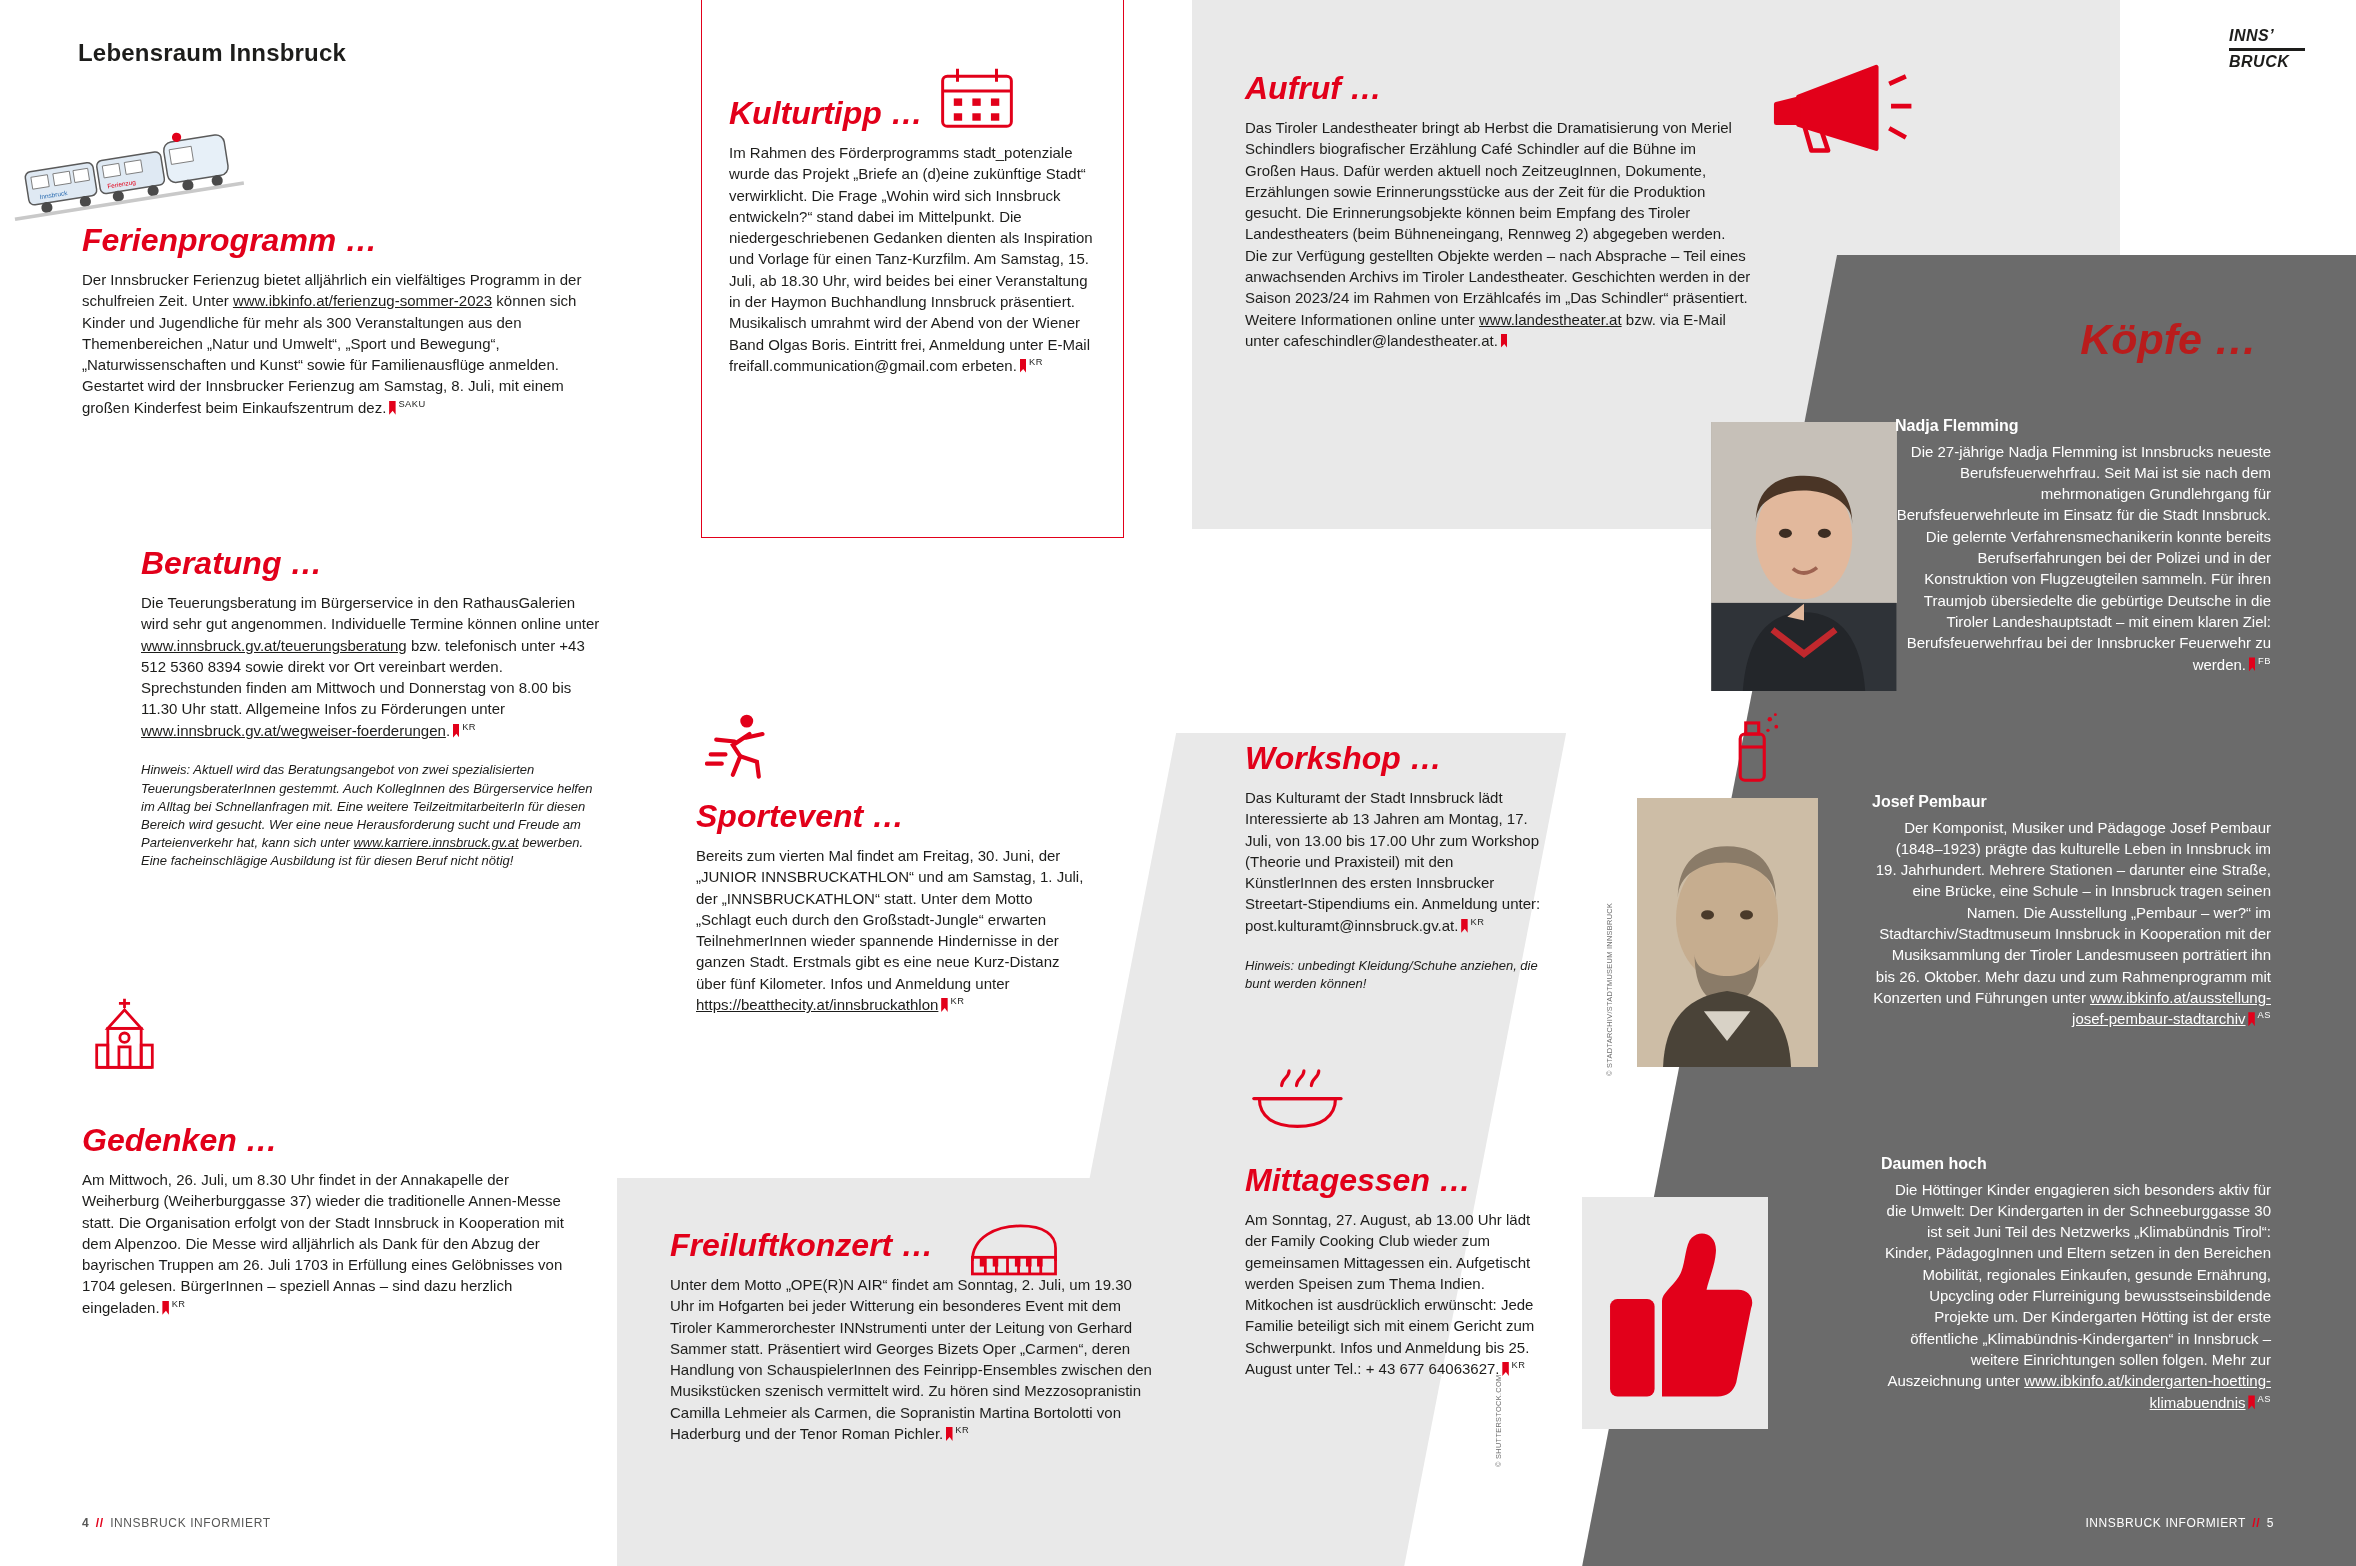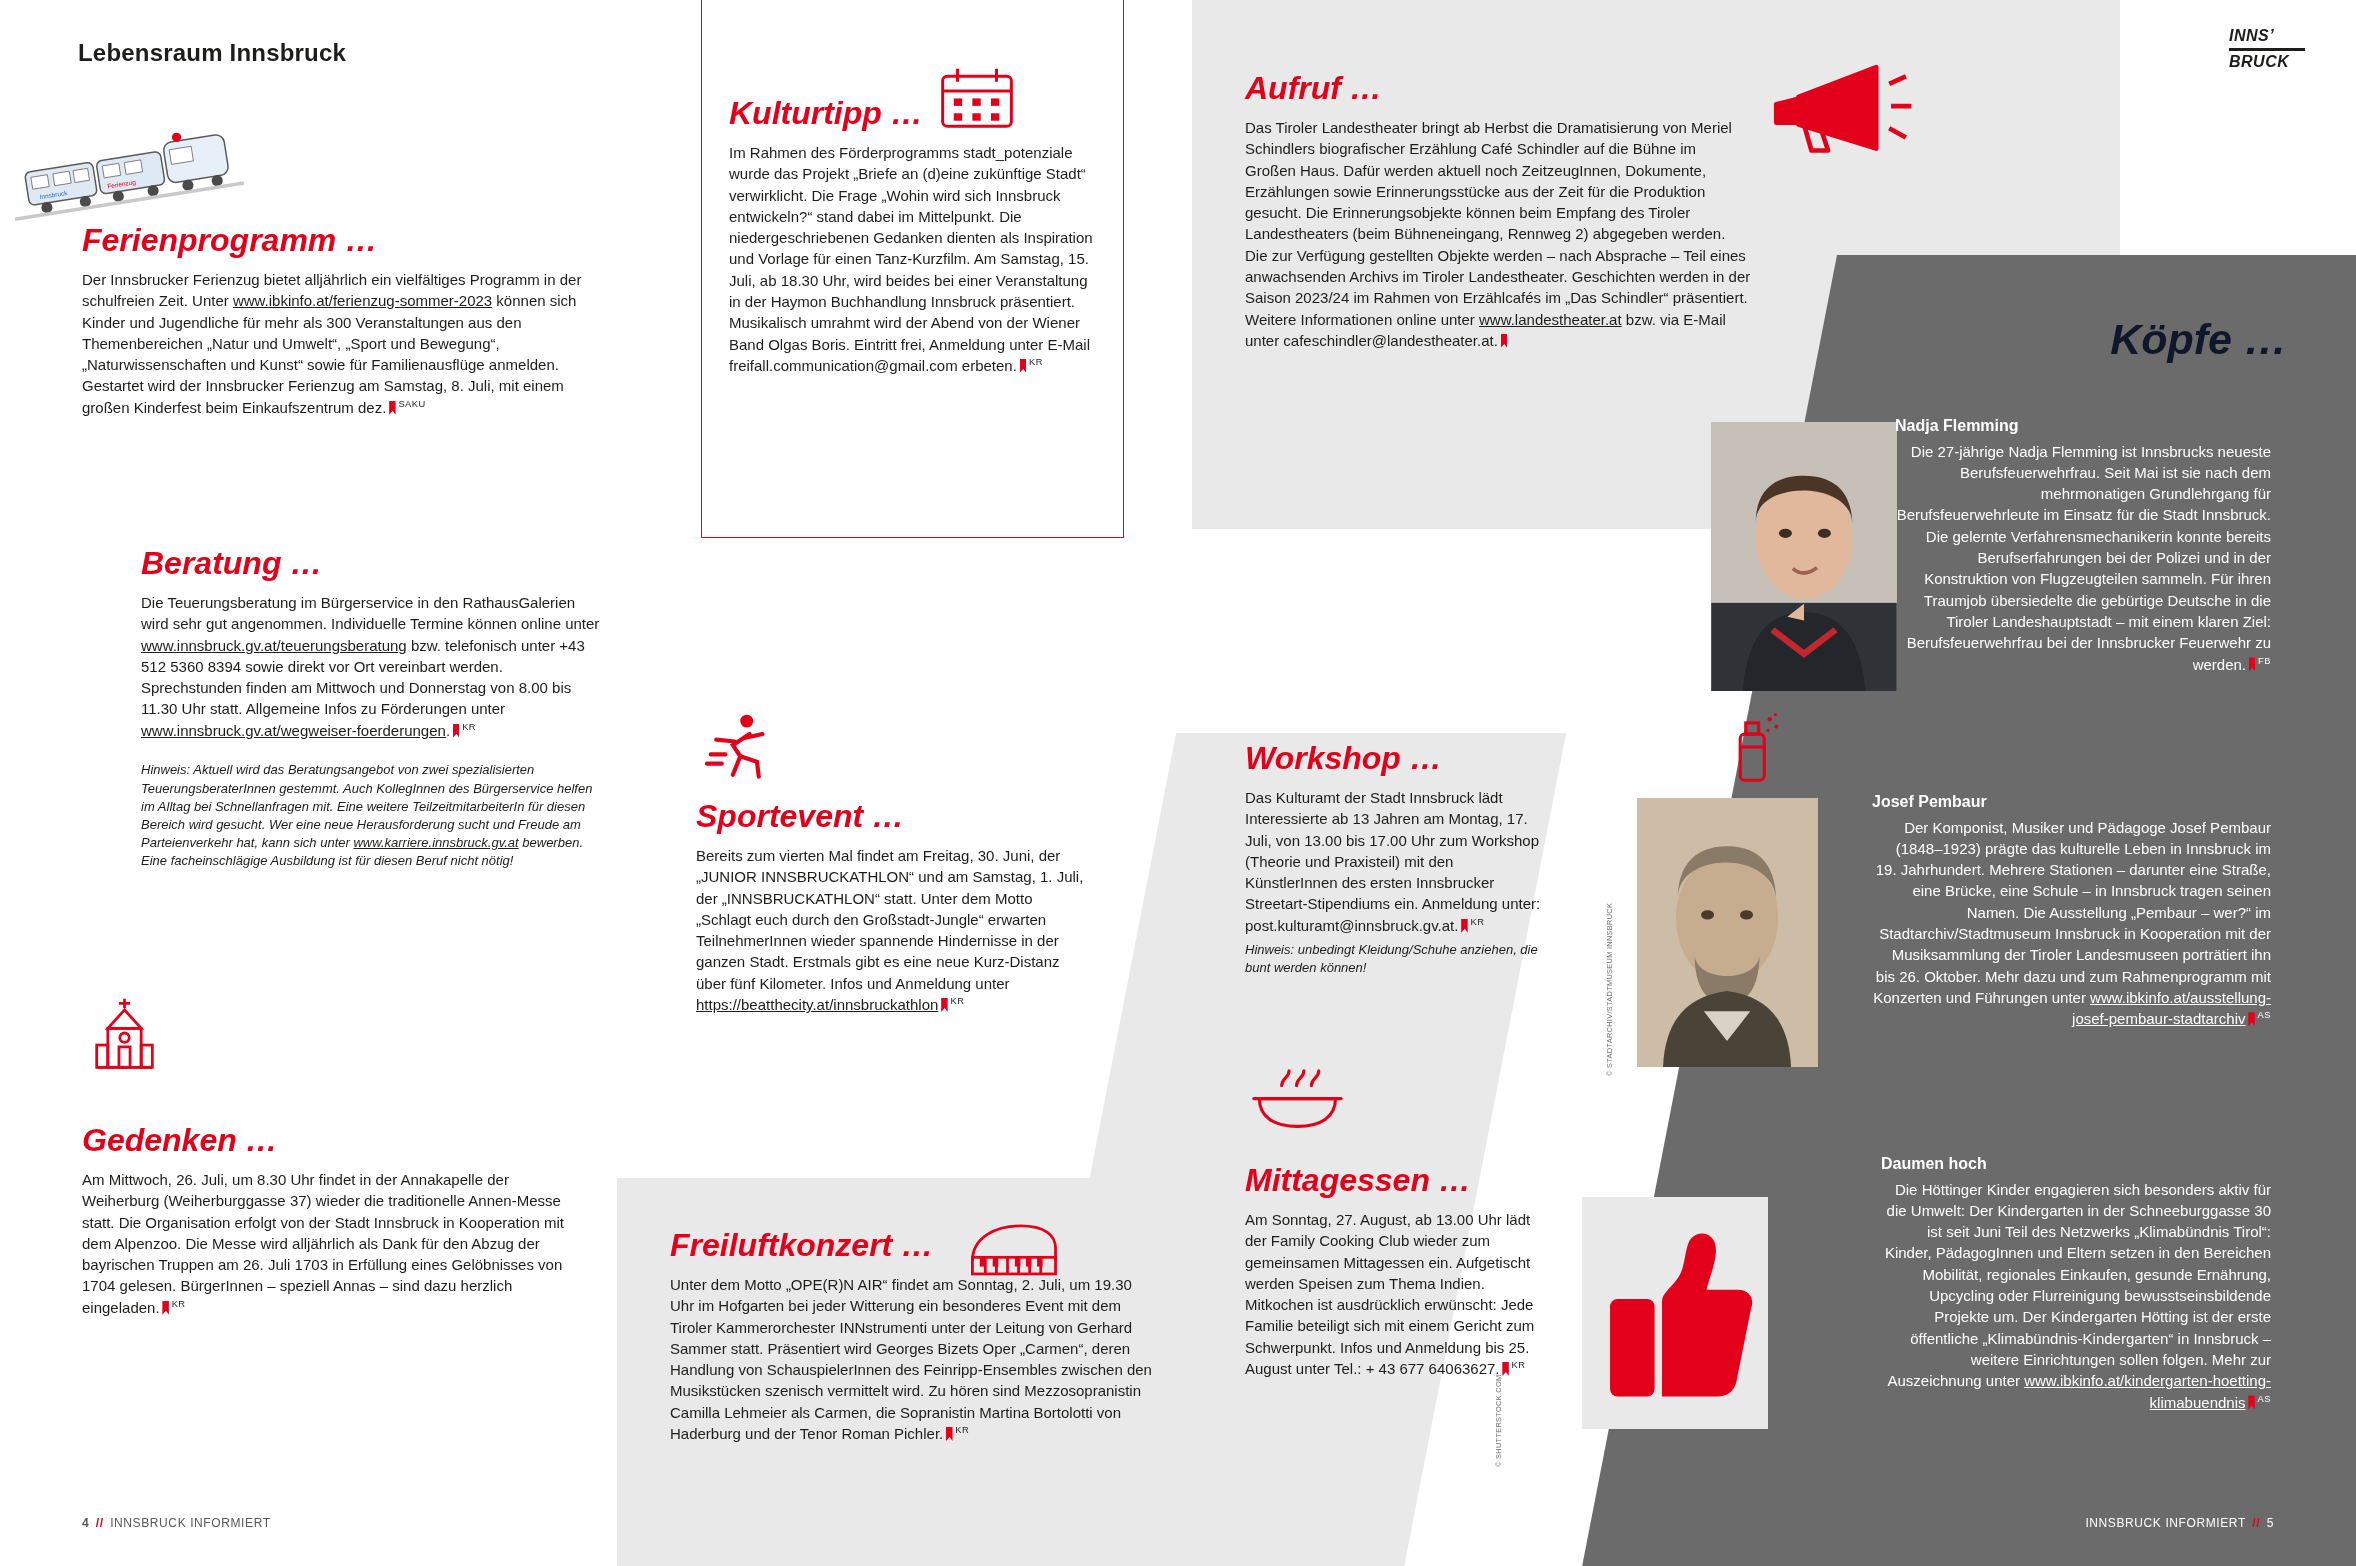--- a/index.html
+++ b/index.html
@@ -132,25 +132,25 @@
     position: absolute;
     left: 701px; top: 0;
     width: 423px; height: 538px;
     border: 1.9px solid #e2001a;
     border-top: none;
     box-sizing: border-box;
   }
   
   .koepfe-title {
     position: absolute;
-    right: 69px; top: 315px;
+    right: 99px; top: 315px;
     font-size: 43px;
     font-style: italic;
     font-weight: bold;
-    color: #0f172a;
+    color: #b91c1c;
   }
   .koepfe-entry { position: absolute; color: #ffffff; }
   .koepfe-entry .name {
     font-weight: bold;
     font-size: 16px;
     margin-bottom: 5.6px;
   }
   .koepfe-entry .txt {
     font-size: 15px;
     line-height: 1.42;
@@ -344,21 +344,21 @@
       <rect x="20" y="14" width="14" height="12"></rect>
       <circle cx="46" cy="10" r="2.4" fill="#e2001a" stroke="none"></circle>
       <circle cx="53" cy="18" r="2" fill="#e2001a" stroke="none"></circle>
       <circle cx="44" cy="22" r="1.8" fill="#e2001a" stroke="none"></circle>
       <circle cx="52" cy="5" r="1.6" fill="#e2001a" stroke="none"></circle>
       <path d="M14 40 H40"></path>
     </g>
   </svg>
   <div class="block" style="left:1245px; top:742px; width:297px;">
     <h2>Workshop …</h2>
-    <p class="body-text" style="margin:0 0 5px 0;"><span>Das Kulturamt der Stadt Innsbruck lädt Interessierte ab 13 Jahren am Montag, 17. Juli, von 13.00 bis 17.00 Uhr zum Workshop (Theorie und Praxisteil) mit den KünstlerInnen des ersten Innsbrucker Streetart-Stipendiums ein. Anmeldung unter: post.kulturamt@innsbruck.gv.at.</span><span class="redflag"></span><span class="kr">KR</span></p>
+    <p class="body-text" style="margin:0 0 21px 0;"><span>Das Kulturamt der Stadt Innsbruck lädt Interessierte ab 13 Jahren am Montag, 17. Juli, von 13.00 bis 17.00 Uhr zum Workshop (Theorie und Praxisteil) mit den KünstlerInnen des ersten Innsbrucker Streetart-Stipendiums ein. Anmeldung unter: post.kulturamt@innsbruck.gv.at.</span><span class="redflag"></span><span class="kr">KR</span></p>
     <p class="note-italic" style="margin:0;">Hinweis: unbedingt Kleidung/Schuhe anziehen, die bunt werden können!</p>
   </div>
 
   <svg class="icon" style="left:1250px; top:1067px; width:93px; height:65px;" viewBox="0 0 100 70">
     <g stroke="#e2001a" stroke-width="3.4" fill="none" stroke-linecap="round">
       <path d="M34 20 C34 12 42 12 42 4 M50 20 C50 12 58 12 58 4 M66 20 C66 12 74 12 74 4"></path>
       <path d="M10 34 H92 C92 54 76 64 51 64 C26 64 10 54 10 34 Z"></path>
       <path d="M4 34 H98"></path>
     </g>
   </svg>

